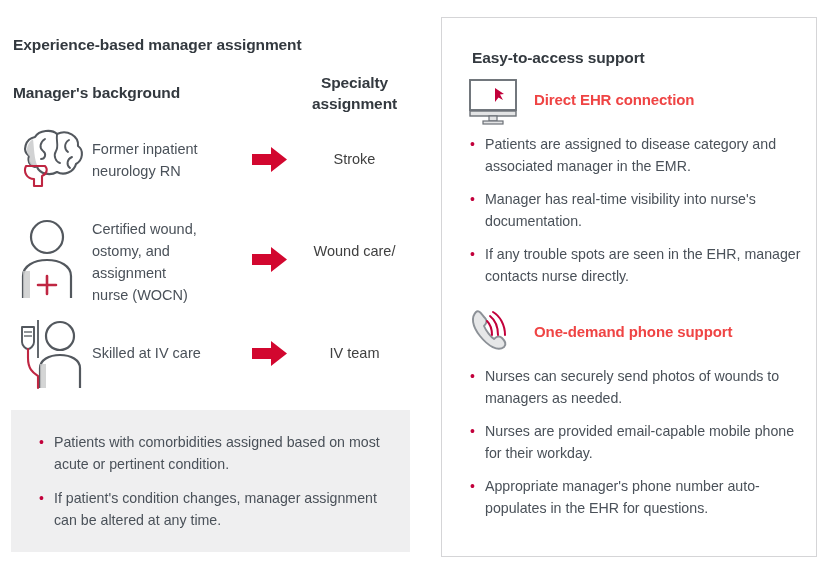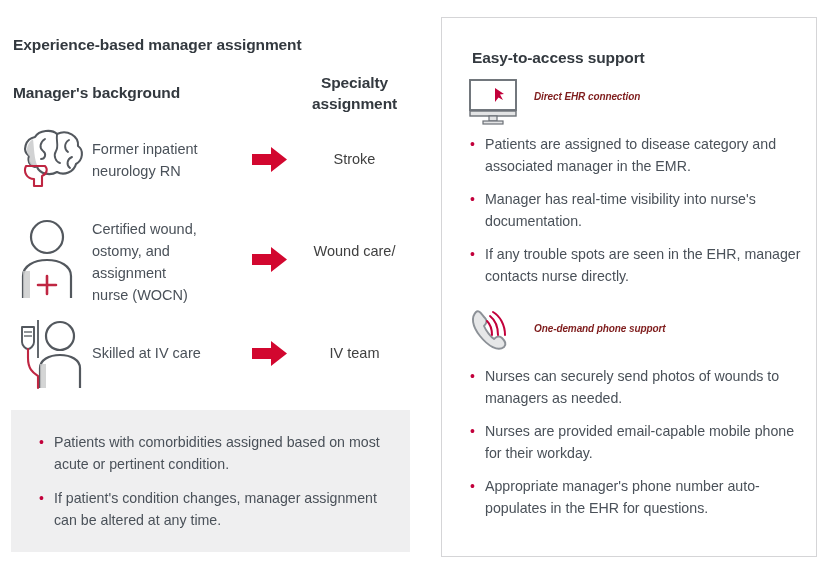--- a/index.html
+++ b/index.html
@@ -164,25 +164,24 @@
   }
   .section-icon {
     position: absolute;
     left: 25px;
     top: 0;
     width: 56px;
   }
   .section-head-text {
     position: absolute;
     left: 92px;
-    font-size: 10px;
-    font-weight: bold;
-    color: #7f1d1d;
-    letter-spacing: -0.1px;
-    font-style: italic;
+    font-size: 15px;
+    font-weight: bold;
+    color: #ef4444;
+    letter-spacing: -0.1px;
   }
   .bullet-list {
     position: absolute;
     left: 26px;
     width: 336px;
   }
   .bullet-item {
     position: relative;
     padding-left: 17px;
     font-size: 14.2px;

